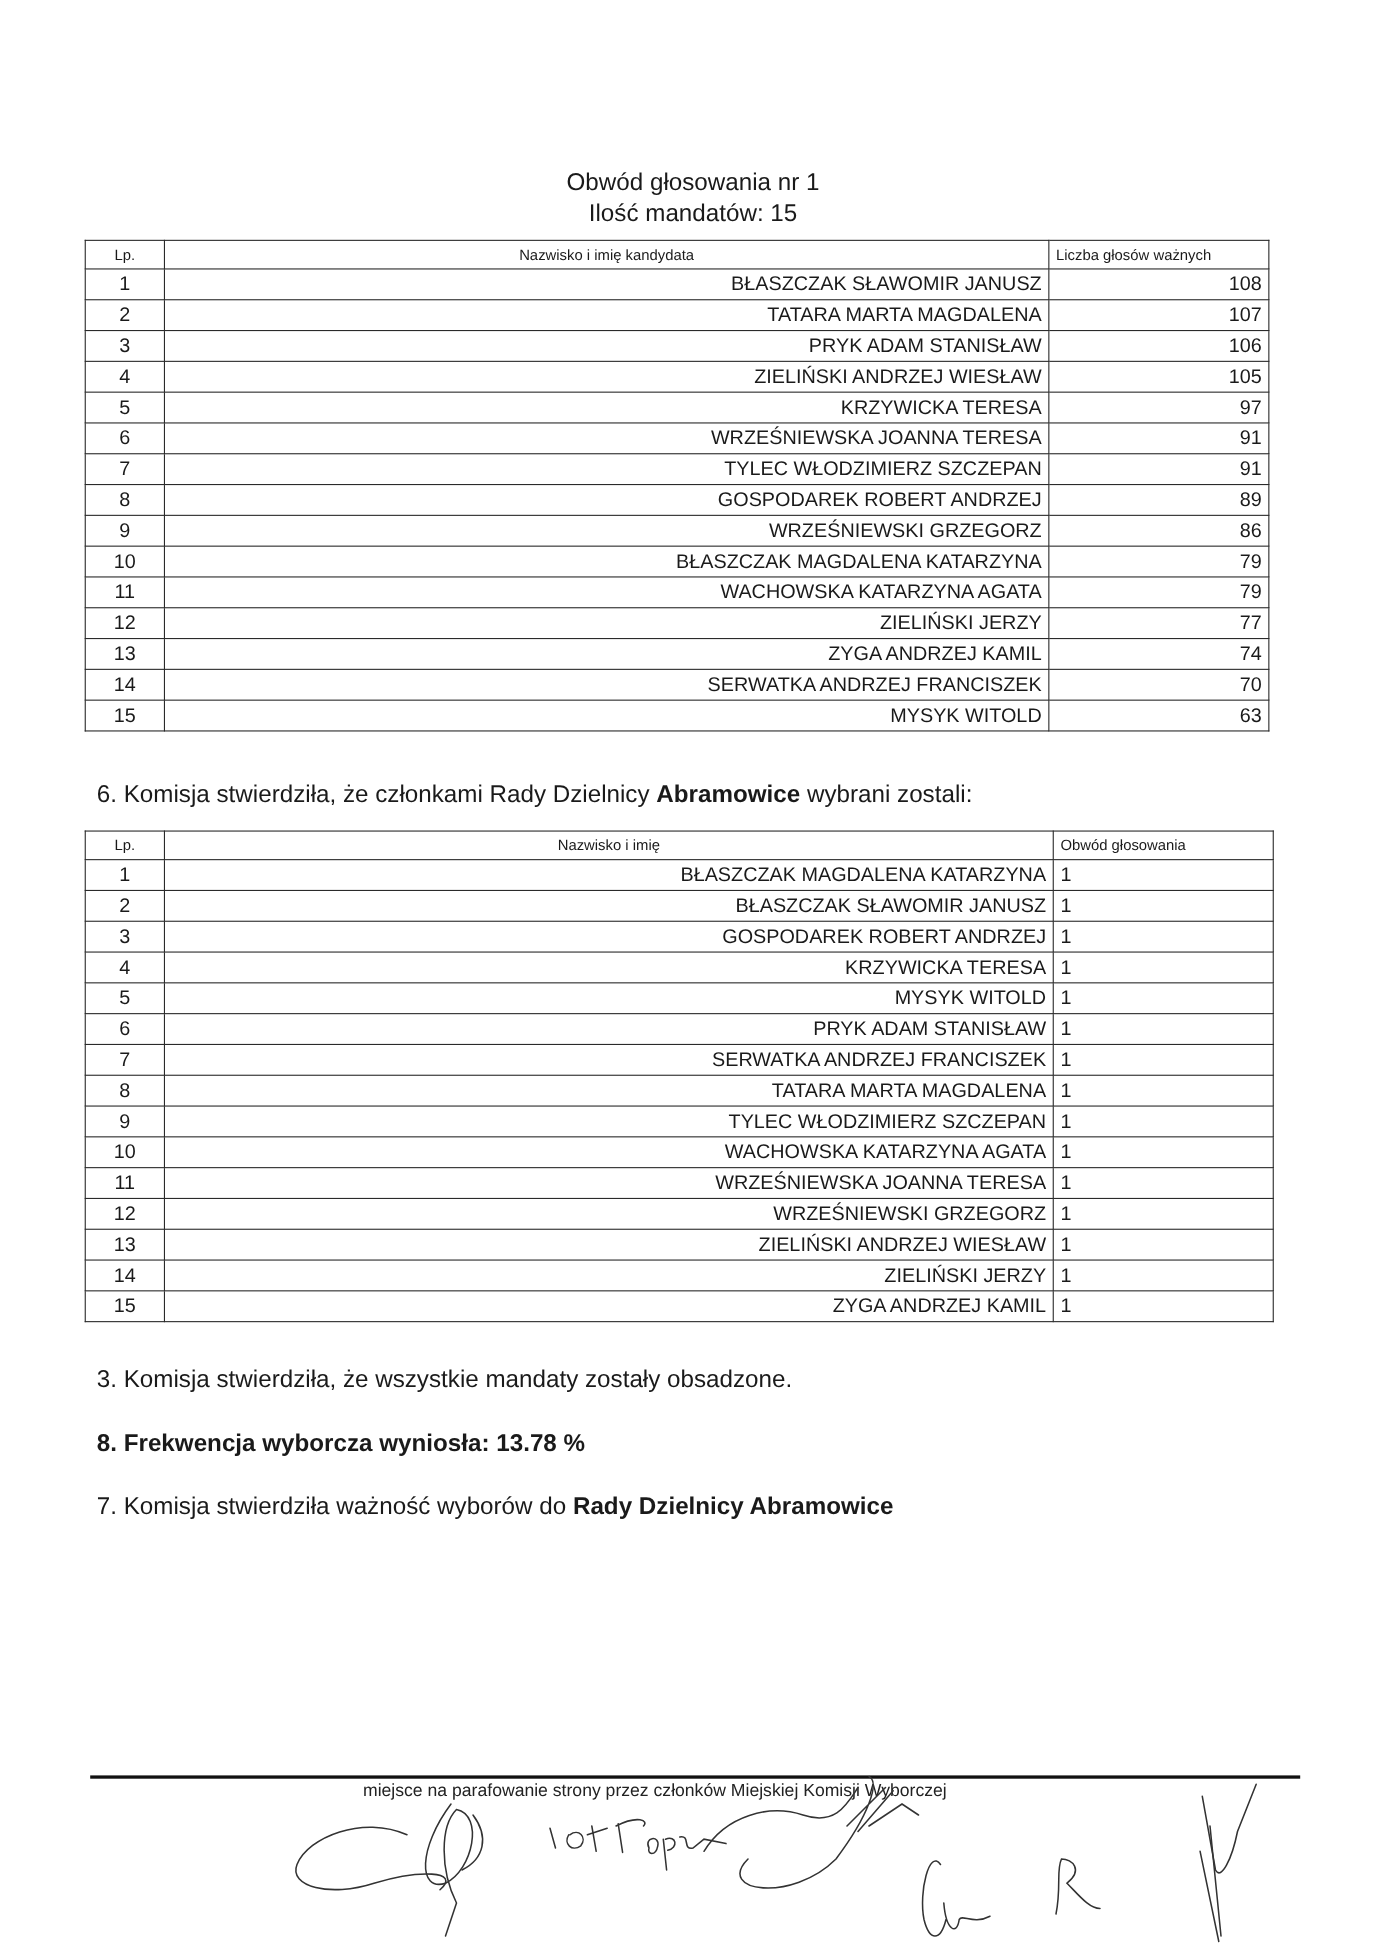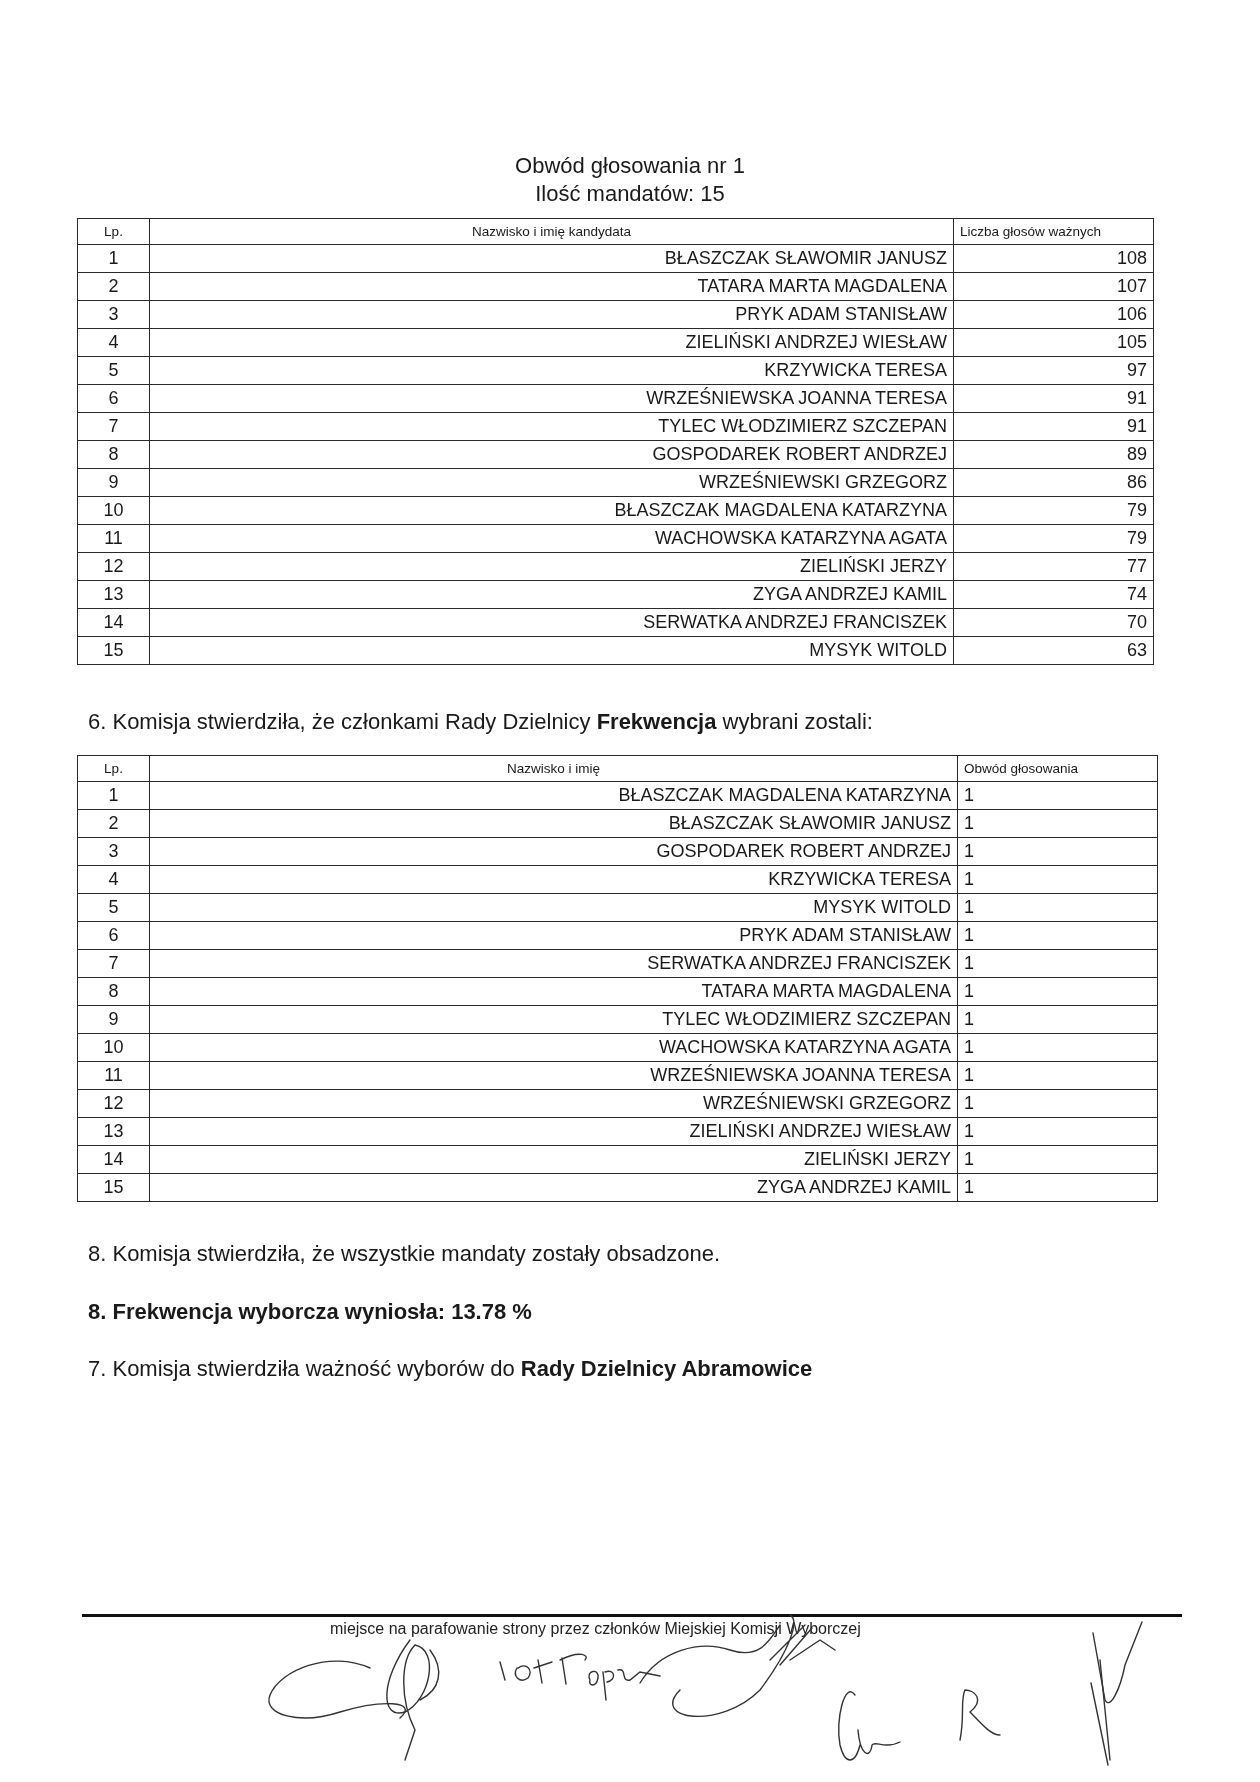--- a/index.html
+++ b/index.html
@@ -132,21 +132,21 @@
       </tr>
       <tr>
         <td class="c-lp">15</td>
         <td class="c-name">MYSYK WITOLD</td>
         <td class="c-val">63</td>
       </tr>
     </tbody>
 </table>
 
 <div class="para" style="top:708px;">
-  <span>6. Komisja stwierdziła, że członkami Rady Dzielnicy </span><b>Frekwencja</b><span> wybrani zostali:</span>
+  <span>6. Komisja stwierdziła, że członkami Rady Dzielnicy </span><b>Abramowice</b><span> wybrani zostali:</span>
 </div>
 
 <table class="grid" style="left:77px; top:755px; width:1080px;">
   <colgroup>
       <col style="width:72px">
       <col style="width:808px">
       <col style="width:200px">
     </colgroup>
   <thead>
     <tr>
@@ -227,21 +227,21 @@
         <td class="c-mid">1</td>
       </tr>
       <tr>
         <td class="c-lp">15</td>
         <td class="c-name">ZYGA ANDRZEJ KAMIL</td>
         <td class="c-mid">1</td>
       </tr>
     </tbody>
 </table>
 
-<div class="para" style="top:1240px;">8. Komisja stwierdziła, że wszystkie mandaty zostały obsadzone.</div>
+<div class="para" style="top:1240px;">3. Komisja stwierdziła, że wszystkie mandaty zostały obsadzone.</div>
 <div class="para" style="top:1298px;font-weight:bold;">8. Frekwencja wyborcza wyniosła: 13.78 %</div>
 <div class="para" style="top:1355px;">
   <span>7. Komisja stwierdziła ważność wyborów do </span><b>Rady Dzielnicy Abramowice</b>
 </div>
 
 <div class="rule"></div>
 <div class="footer-note">miejsce na parafowanie strony przez członków Miejskiej Komisji Wyborczej</div>
 
 <svg class="sig" width="1260" height="182" viewBox="0 1600 1260 182">
   <g fill="none" stroke="#333" stroke-width="1.4" stroke-linecap="round">

